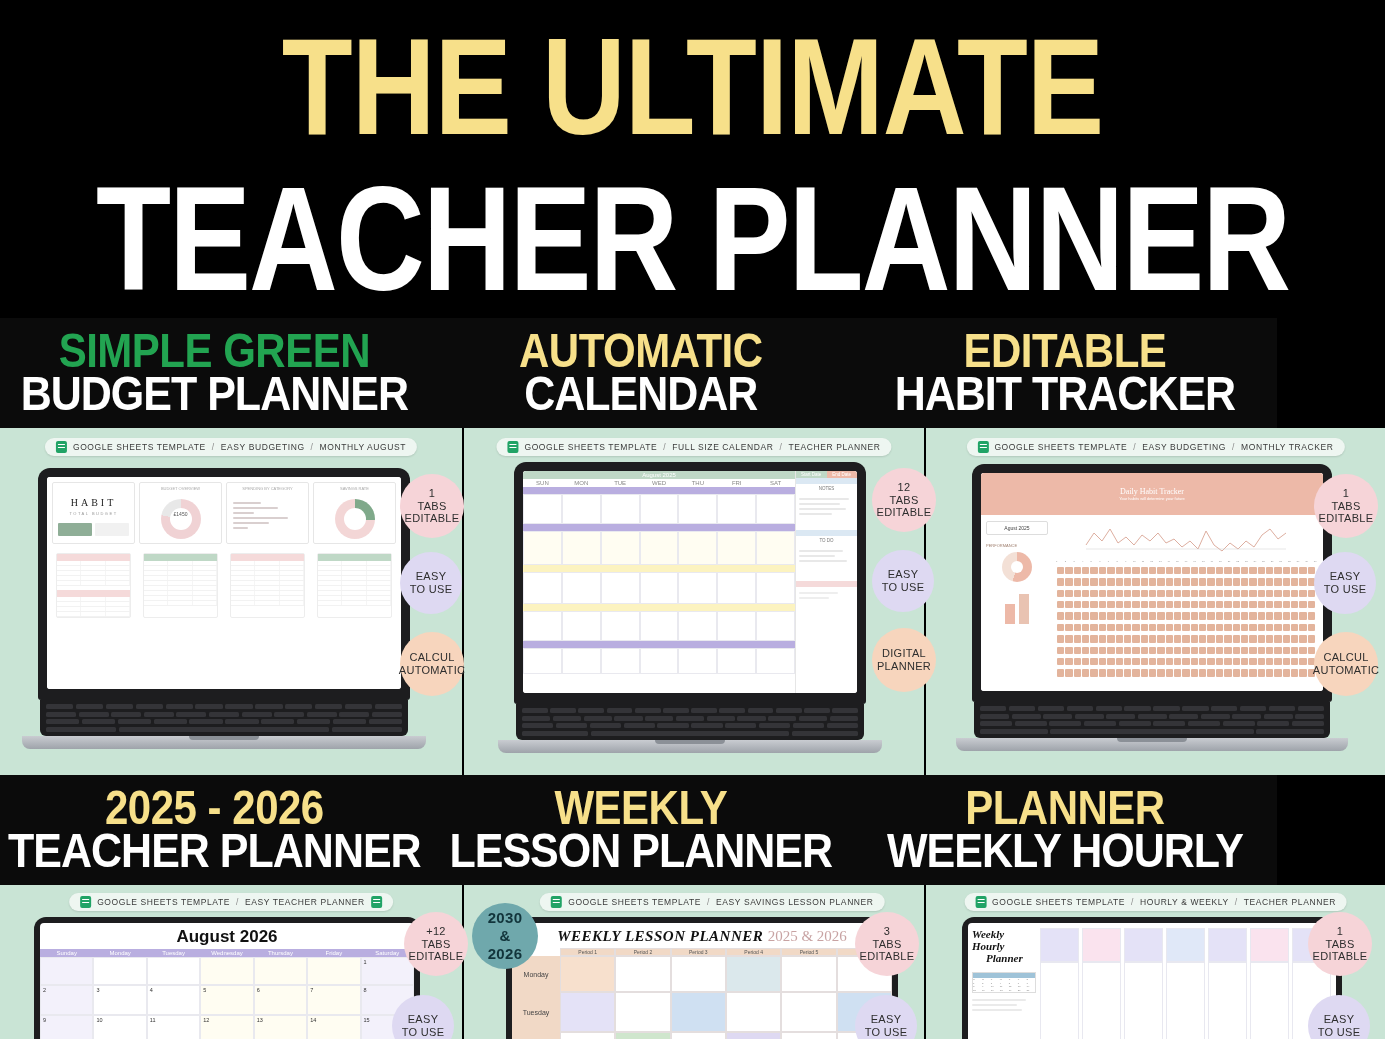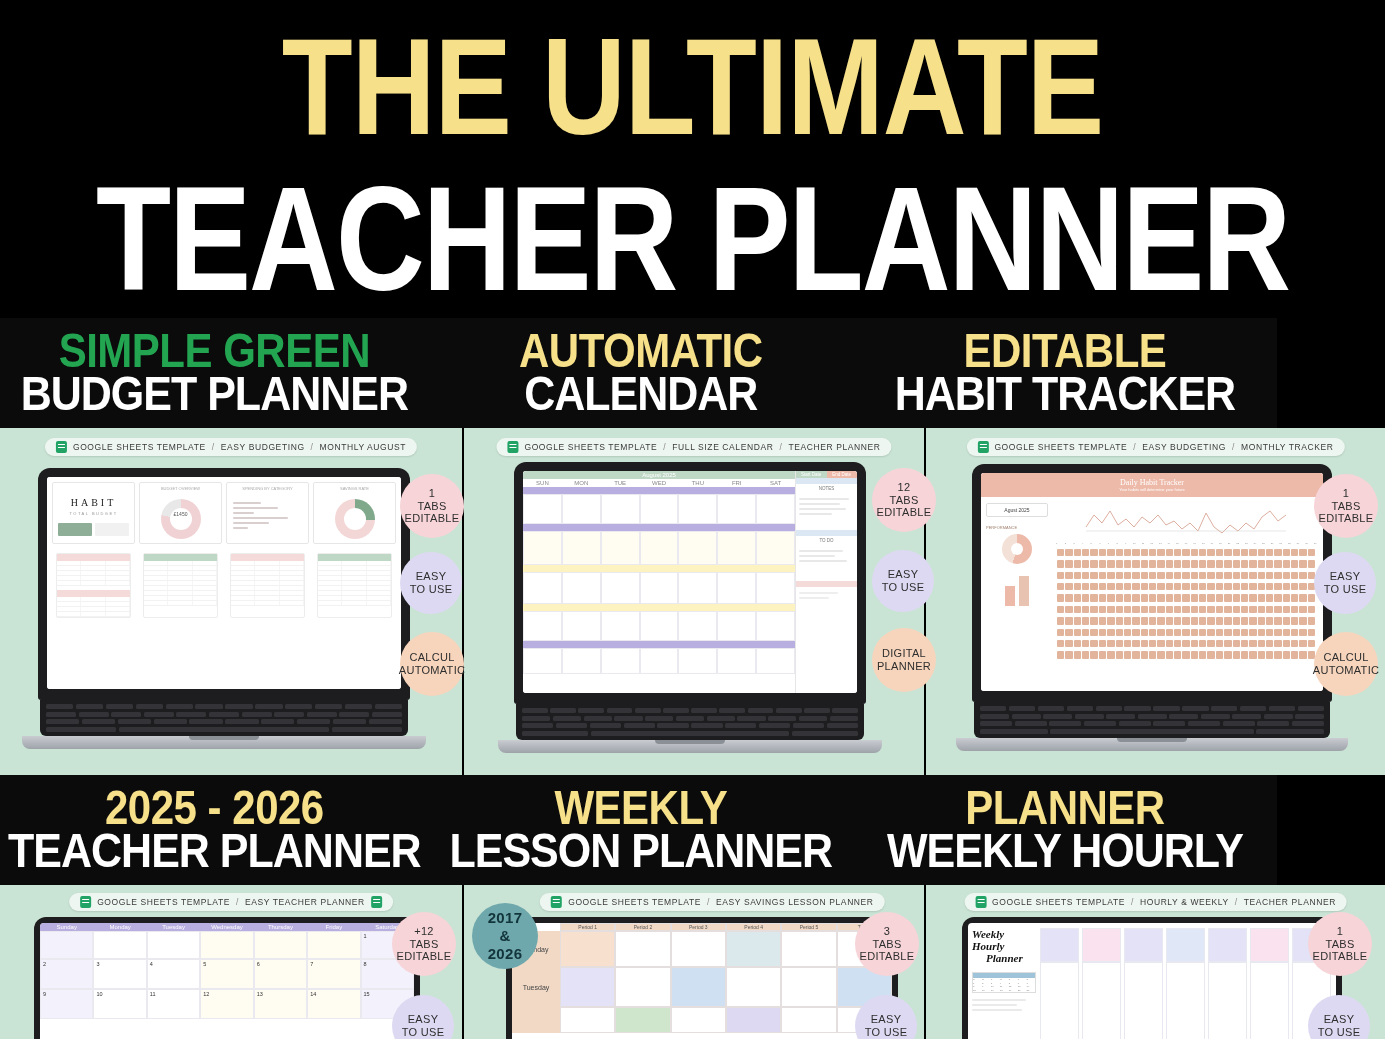--- a/index.html
+++ b/index.html
@@ -105,21 +105,21 @@
   .calcell{ border:1px solid #e9e9ef; min-height:11px; font-size:5.5px; padding:1px 2px; color:#333; }
   .tint-a{ background:#f3f1fb; } .tint-b{ background:#fffdf2; } .tint-c{ background:#fff; }
   .lp-col{ border:1px solid #e4dede; font-size:5px; text-align:center; color:#555; }
 
   .hourcol{ border:1px solid #e8e8f0; }
   .hc-lav{ background:#e4e2f7; } .hc-pink{ background:#fae3ee; } .hc-blue{ background:#e0e8f8; }
 
   .scriptttl{ font-family:"Liberation Serif", serif; font-style:italic; font-weight:bold; }
 
   .hdr-bar{ background:#bfd8c6; color:#fff; text-align:center; font-size:6px; padding:1px 0; }
-  .habit-hdr{ background:#edb9a8; color:#fff; text-align:center; padding:5px 0; }
+  .habit-hdr{ background:#edb9a8; color:#fff; text-align:center; padding:14px 0; }
   .habit-t{ font-size:8px; font-family:"Liberation Serif", serif; }
   .habit-s{ font-size:4px; }
   .dots{ display:grid; grid-template-columns:repeat(31,1fr); gap:1px; padding:2px 4px; }
   .dot{ aspect-ratio:1; background:#e3b49c; border-radius:1px; }
 </style>
 </head>
 <body>
 
 <div class="hero">
   <div class="hero-l1">THE ULTIMATE</div>
@@ -1110,20 +1110,21 @@
     <div class="tag" style="top:8px;">
       <span class="gs-icon"></span>
       <span>GOOGLE SHEETS TEMPLATE</span>
       <span class="sep">/</span>
       <span>EASY TEACHER PLANNER</span>
       <span class="gs-icon"></span>
     </div>
 
     <div style="position:absolute;left:34px;top:32px;width:386px;height:130px;background:#1d1d1f;border-radius:12px 12px 0 0;padding:6px 6px 0;">
       <div style="background:#fff;height:124px;border-radius:4px 4px 0 0;overflow:hidden;">
+        <div style="text-align:center;font-size:17px;font-weight:bold;padding:4px 0 2px;color:#111;">August  2026</div>
         <div class="calgrid">
           <div class="calhead">Sunday</div>
           <div class="calhead">Monday</div>
           <div class="calhead">Tuesday</div>
           <div class="calhead">Wednesday</div>
           <div class="calhead">Thursday</div>
           <div class="calhead">Friday</div>
           <div class="calhead">Saturday</div>
         </div>
         <div class="calgrid">
@@ -1160,20 +1161,24 @@
   <div class="panel p-b">
     <div class="tag" style="top:8px;left:54%;">
       <span class="gs-icon"></span>
       <span>GOOGLE SHEETS TEMPLATE</span>
       <span class="sep">/</span>
       <span>EASY SAVINGS LESSON PLANNER</span>
     </div>
 
     <div style="position:absolute;left:42px;top:32px;width:392px;height:130px;background:#1d1d1f;border-radius:12px 12px 0 0;padding:6px 6px 0;">
       <div style="background:#fff;height:124px;border-radius:4px 4px 0 0;overflow:hidden;">
+        <div style="text-align:center;padding:4px 0 3px;">
+          <span class="scriptttl" style="font-size:15px;color:#111;letter-spacing:.5px;">WEEKLY LESSON PLANNER</span>
+          <span style="font-size:15px;color:#c8a3a3;font-family:'Liberation Serif',serif;">2025 &amp; 2026</span>
+        </div>
         <div style="display:flex;">
           <div style="width:48px;"></div>
           <div style="flex:1;display:grid;grid-template-columns:repeat(6,1fr);background:#f1d9c6;">
             <div class="lp-col">Period 1</div>
             <div class="lp-col">Period 2</div>
             <div class="lp-col">Period 3</div>
             <div class="lp-col">Period 4</div>
             <div class="lp-col">Period 5</div>
             <div class="lp-col">To Do</div>
           </div>
@@ -1208,21 +1213,21 @@
             <div class="lp-col"></div>
               <div class="lp-col" style="background:#ded9f2;"></div>
             <div class="lp-col"></div>
               <div class="lp-col"></div>
           </div>
         </div>
       </div>
     </div>
 
     <div class="badge b-teal" style="left:8px; top:18px; width:66px; height:66px;">
-      <span>2017</span>
+      <span>2030</span>
       <span>&amp;</span>
       <span>2026</span>
     </div>
   </div>
 
   <div class="panel p-c">
     <div class="tag" style="top:8px;">
       <span class="gs-icon"></span>
       <span>GOOGLE SHEETS TEMPLATE</span>
       <span class="sep">/</span>
@@ -1303,21 +1308,21 @@
           <div>
               <div class="hourcol hc-lav" style="height:34px;"></div>
               <div class="hourcol" style="height:80px;"></div>
             </div>
         </div>
       </div>
     </div>
   </div>
 </div>
 
-<div class="badge b-pink" style="left:392px; top:912px; width:64px; height:64px;">
+<div class="badge b-pink" style="left:404px; top:912px; width:64px; height:64px;">
   <span class="num">+12</span>
   <span>TABS</span>
   <span>EDITABLE</span>
 </div>
 <div class="badge b-lav" style="left:392px; top:995px; width:62px; height:62px;">
   <span>EASY</span>
   <span>TO USE</span>
 </div>
 
 <div class="badge b-pink" style="left:855px; top:912px; width:64px; height:64px;">

